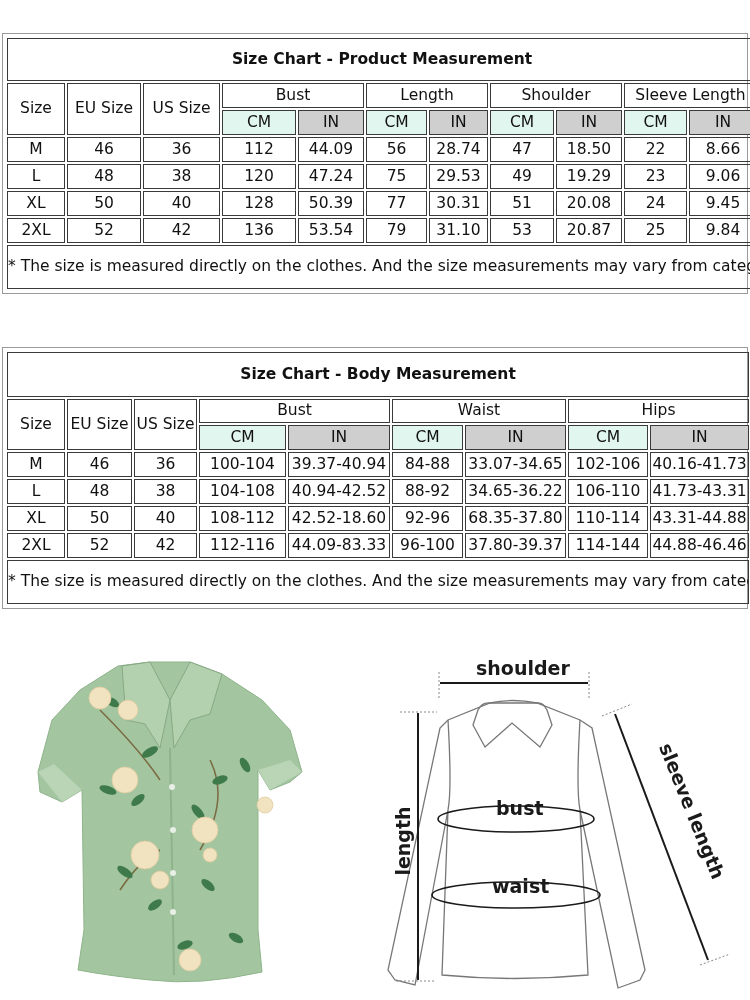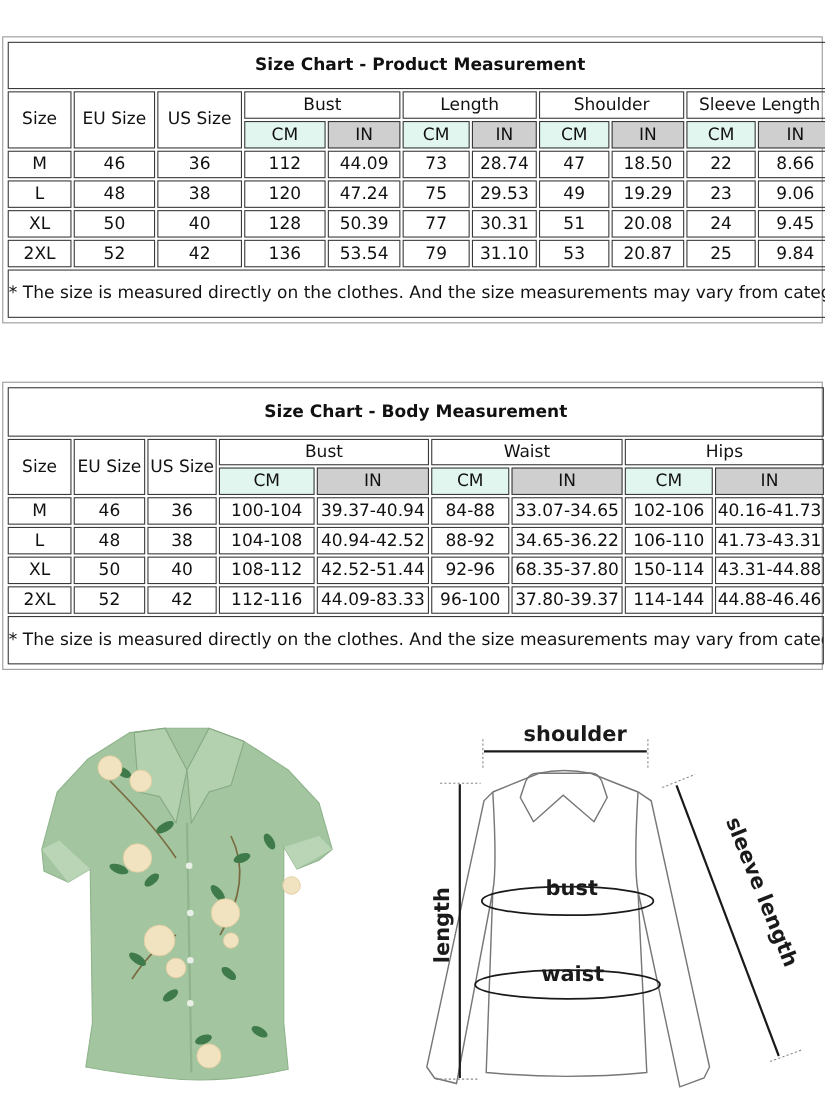--- a/index.html
+++ b/index.html
@@ -57,21 +57,21 @@
       <td class="in">IN</td>
       <td class="cm">CM</td>
       <td class="in">IN</td>
     </tr>
     <tr style="height:25px">
       <td>M</td>
       <td>46</td>
       <td>36</td>
       <td>112</td>
       <td>44.09</td>
-      <td>73</td>
+      <td>56</td>
       <td>28.74</td>
       <td>47</td>
       <td>18.50</td>
       <td>22</td>
       <td>8.66</td>
     </tr>
     <tr style="height:25px">
       <td>L</td>
       <td>48</td>
       <td>38</td>
@@ -170,24 +170,24 @@
       <td>88-92</td>
       <td>34.65-36.22</td>
       <td>106-110</td>
       <td>41.73-43.31</td>
     </tr>
     <tr style="height:25px">
       <td>XL</td>
       <td>50</td>
       <td>40</td>
       <td>108-112</td>
-      <td>42.52-51.44</td>
+      <td>42.52-18.60</td>
       <td>92-96</td>
       <td>68.35-37.80</td>
-      <td>150-114</td>
+      <td>110-114</td>
       <td>43.31-44.88</td>
     </tr>
     <tr style="height:25px">
       <td>2XL</td>
       <td>52</td>
       <td>42</td>
       <td>112-116</td>
       <td>44.09-83.33</td>
       <td>96-100</td>
       <td>37.80-39.37</td>

